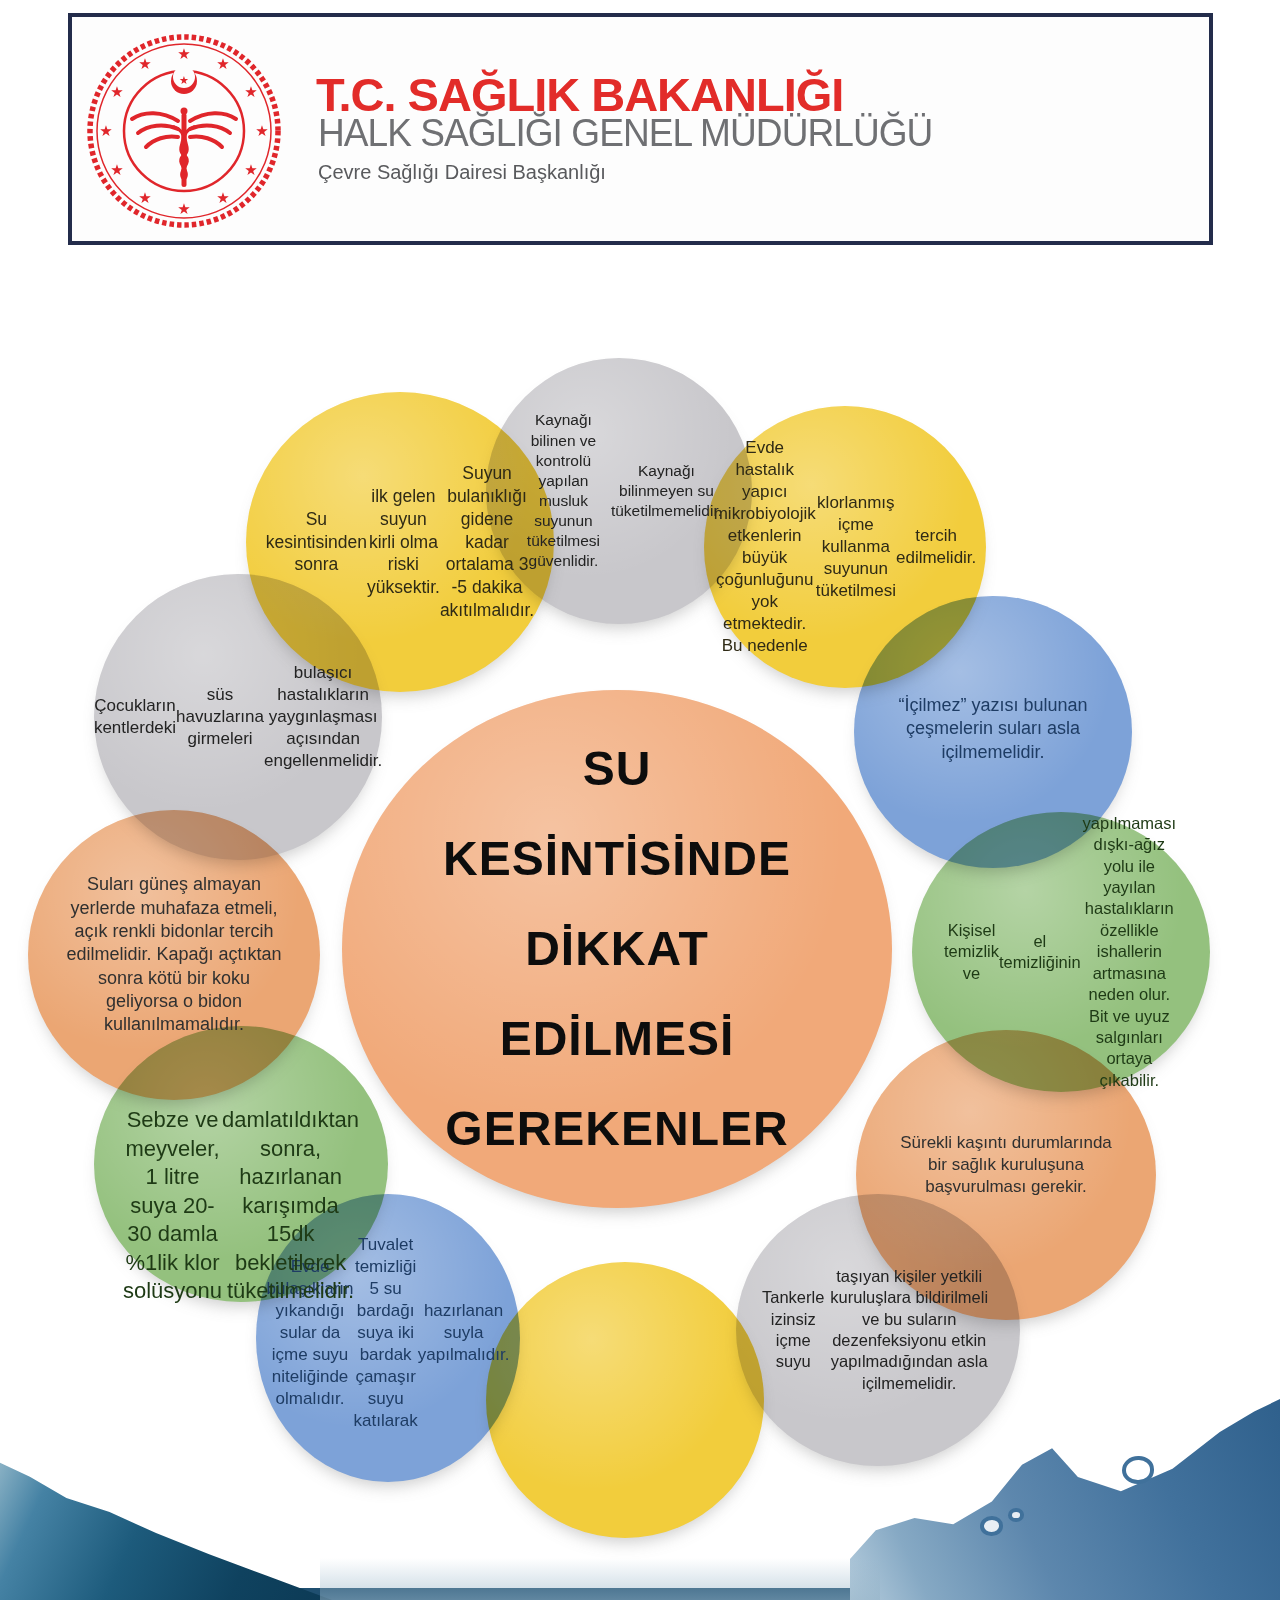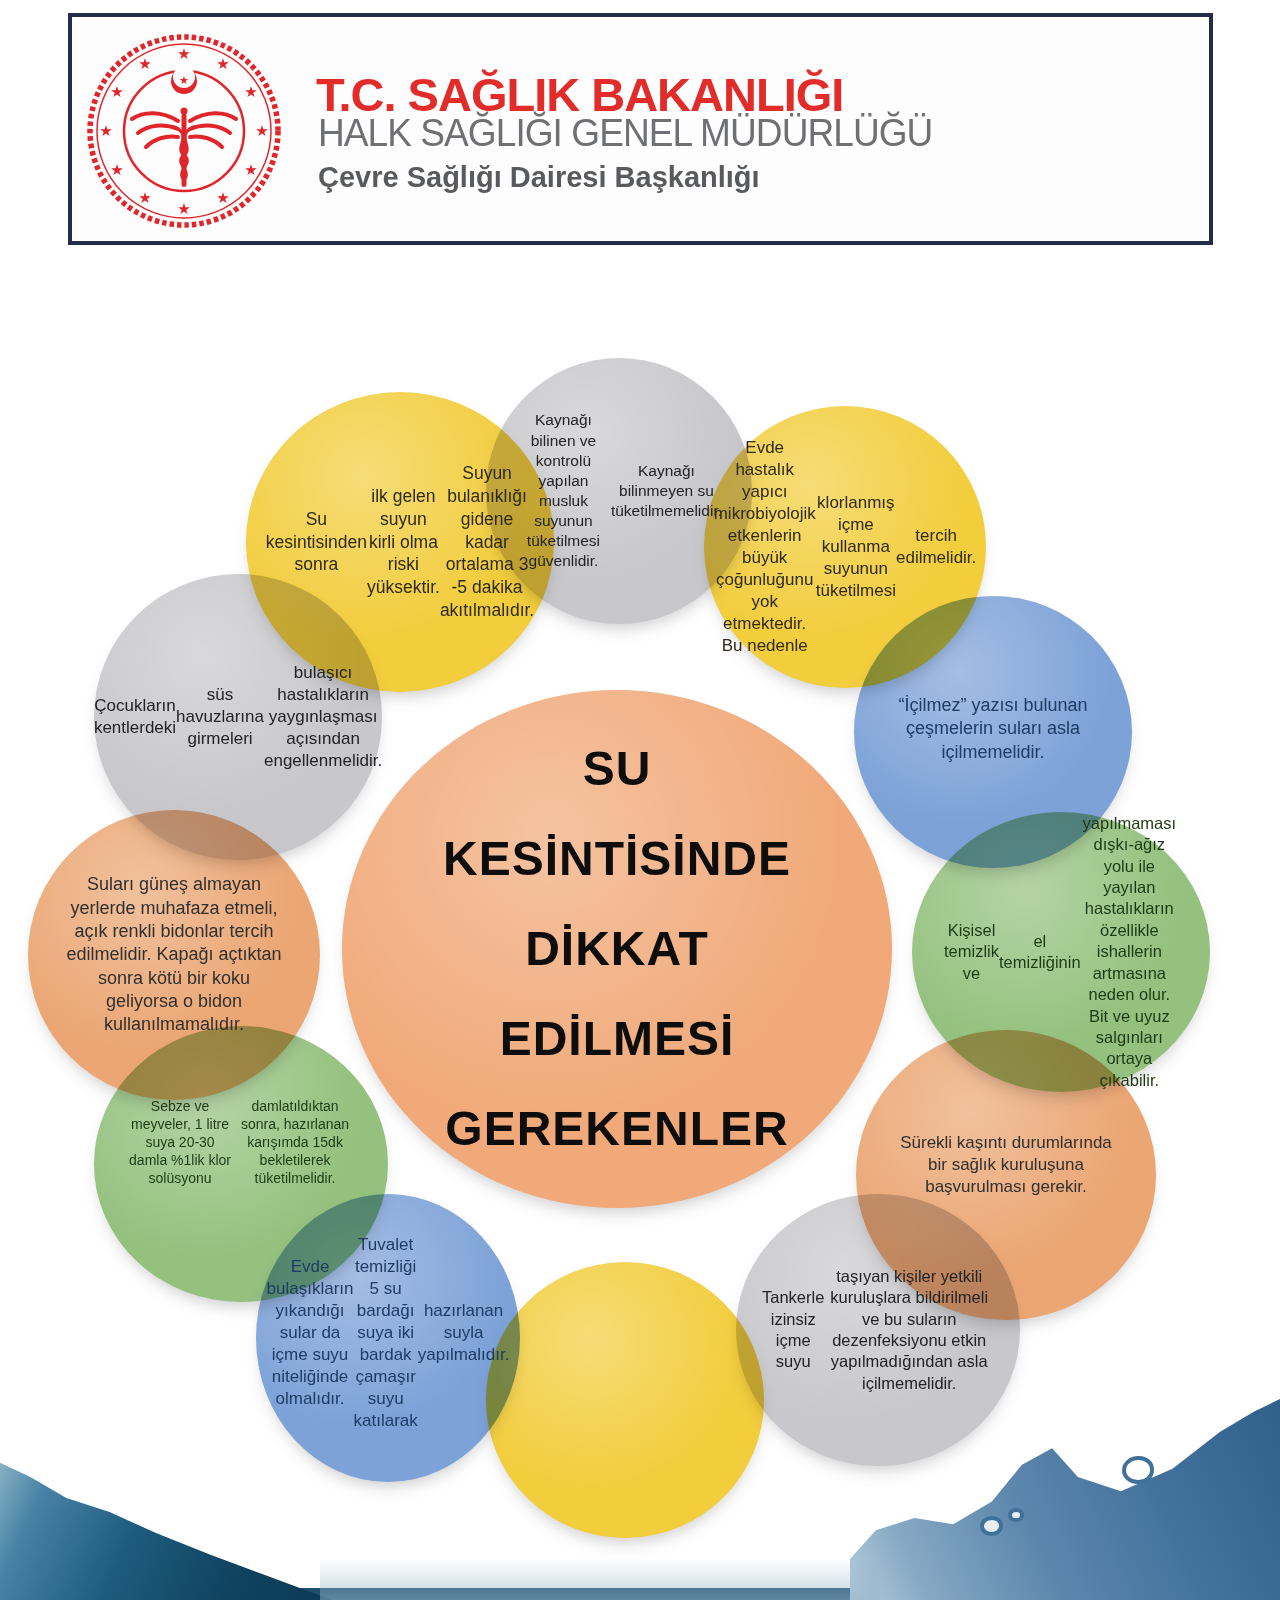--- a/index.html
+++ b/index.html
@@ -7,21 +7,21 @@
         font-family:"Liberation Sans", sans-serif;}
 
   
   .hdr{position:absolute;left:68px;top:13px;width:1145px;height:232px;background:#fdfdfd;
        border:4px solid #232c4b;box-sizing:border-box;}
   .emblem{position:absolute;left:12px;top:14px;width:200px;height:200px;}
   .hdr-title{position:absolute;left:244px;top:34px;font-size:47px;font-weight:700;color:#e22c29;
              letter-spacing:-1px;white-space:nowrap;margin-top:16px;}
   .hdr-sub{position:absolute;left:246px;top:94px;font-size:39px;font-weight:400;color:#6f7073;
            letter-spacing:-1px;transform:scaleX(.95);transform-origin:0 50%;white-space:nowrap;}
-  .hdr-dept{position:absolute;left:246px;top:144px;font-size:29px;font-weight:700;color:#595a5d;
+  .hdr-dept{position:absolute;left:246px;top:144px;font-size:20px;font-weight:400;color:#595a5d;
             letter-spacing:0;white-space:nowrap;}
 
   
   .bubble{position:absolute;border-radius:50%;mix-blend-mode:multiply;z-index:2;
           box-shadow:0 10px 16px -6px rgba(110,110,110,.35);}
   .bubble::before{content:"";position:absolute;inset:0;border-radius:50%;
           background:radial-gradient(circle at 38% 28%, rgba(255,255,255,.30), rgba(255,255,255,0) 58%);}
   .c-yellow{background-color:#f2cd3c}
   .c-gray{background-color:#c8c7cb}
   .c-blue{background-color:#7da2d8}
@@ -51,21 +51,21 @@
 
   .t1{left:256px;top:400px;width:288px;height:284px;padding:0 22px;font-size:17.5px}
   .t2{left:492px;top:364px;width:254px;height:254px;padding:0 24px;font-size:15.5px}
   .t3{left:712px;top:414px;width:266px;height:266px;padding:0 20px;font-size:17px}
   .t4{left:860px;top:600px;width:266px;height:258px;padding:0 28px;font-size:18px}
   .t5{left:920px;top:818px;width:282px;height:268px;padding:0 24px;font-size:16.5px}
   .t6{left:864px;top:1032px;width:284px;height:266px;padding:0 34px;font-size:17px}
   .t7{left:742px;top:1198px;width:272px;height:264px;padding:0 20px;font-size:16.5px}
   .t8{left:492px;top:1266px;width:266px;height:268px;padding:0 18px;font-size:17px}
   .t9{left:258px;top:1192px;width:260px;height:282px;padding:0 12px;font-size:17px}
-  .t10{left:100px;top:1008px;width:282px;height:268px;padding:0 26px;font-size:14px}
+  .t10{left:100px;top:1072px;width:282px;height:268px;padding:0 26px;font-size:22px}
   .t11{left:34px;top:814px;width:280px;height:282px;padding:0 28px;font-size:18px}
   .t12{left:100px;top:578px;width:276px;height:278px;padding:0 26px;font-size:17px}
 
   .tc{left:352px;top:700px;width:530px;height:498px;flex-direction:column;gap:42px;}
   .cline{font-size:48px;font-weight:700;color:#0d0d0d;line-height:1;letter-spacing:1px;}
 
   
   .water-bottom{position:absolute;left:0;bottom:0;width:100%;height:12px;background:#1f4f70;z-index:1;}
   .water-left{position:absolute;left:0;bottom:0;width:332px;height:176px;z-index:1;
       background:linear-gradient(115deg,#9fc0cf 0%,#4582a4 18%,#1d5b7c 45%,#0f425f 75%,#0c3a55 100%);

